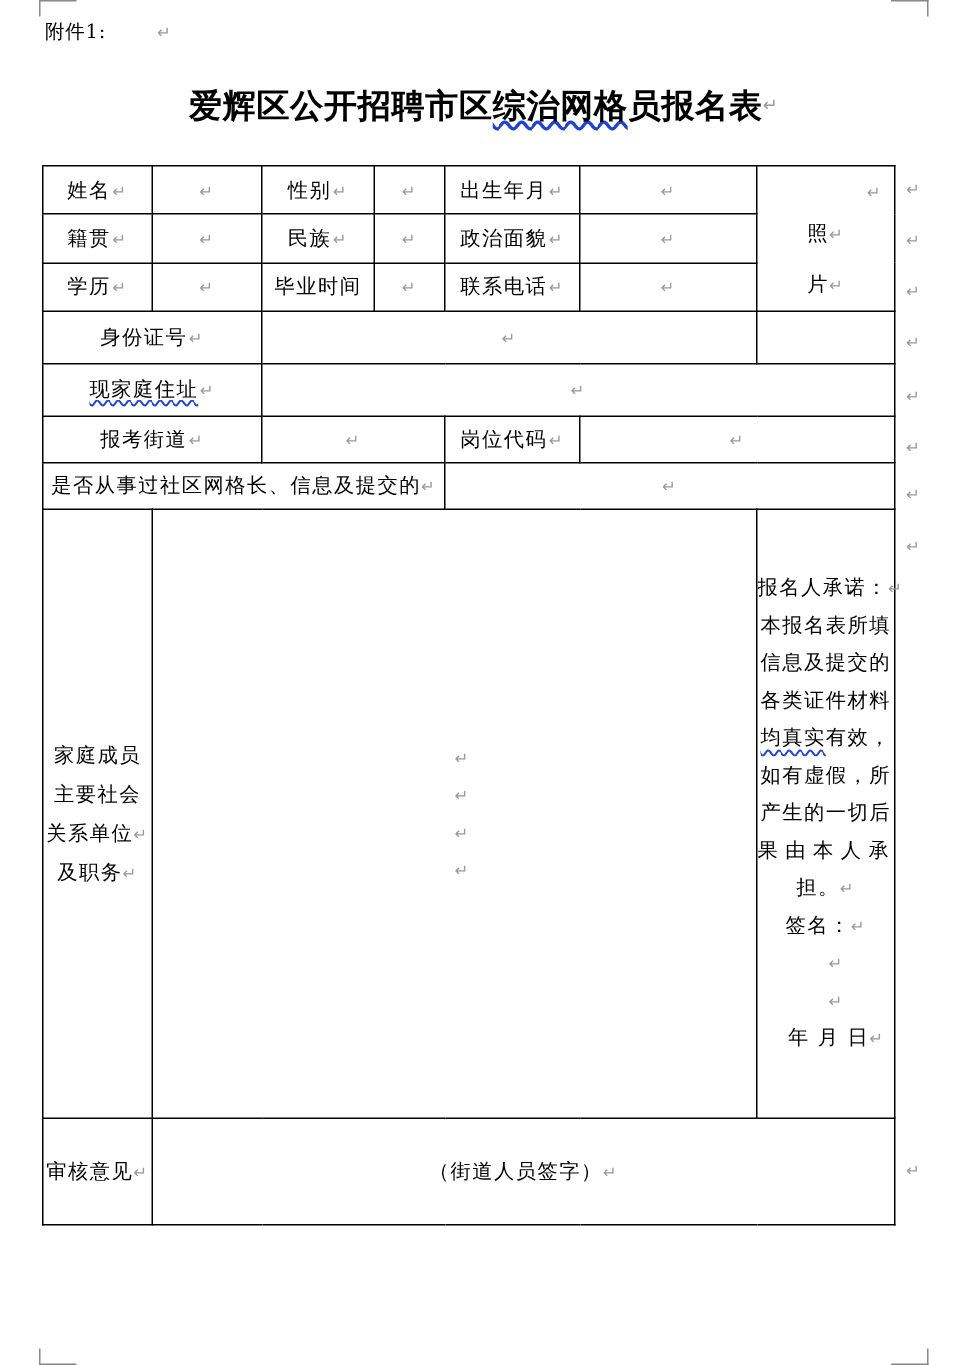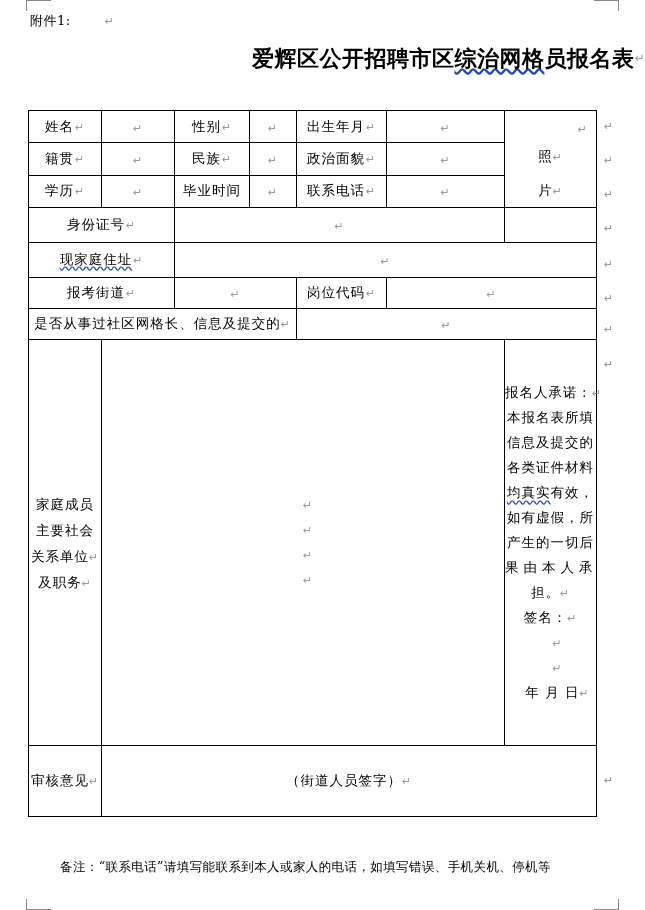--- a/index.html
+++ b/index.html
@@ -40,23 +40,23 @@
     font-size: 13px;
     letter-spacing: 0.5px;
     white-space: nowrap;
   }
   .attach-line .pilcrow { margin-left: 34px; }
 
   
   .doc-title {
     position: absolute;
     left: 0;
-    top: 44px;
+    top: 56px;
     width: 645px;
-    text-align: right;
+    text-align: center;
     font-family: "DejaVu Sans", "Liberation Sans", sans-serif;
     font-size: 22px;
     font-weight: bold;
     letter-spacing: 0.5px;
     white-space: nowrap;
   }
   .doc-title .sq {
     
     text-decoration: underline wavy #2244cc;
     text-decoration-skip-ink: none;
@@ -323,14 +323,13 @@
   <span style="top:78px">↵</span>
   <span style="top:112px">↵</span>
   <span style="top:148px">↵</span>
   <span style="top:182px">↵</span>
   <span style="top:213px">↵</span>
   <span style="top:248px">↵</span>
   <span style="top:664px">↵</span>
 </div>
 
 <div class="footnote">
-  <div class="indent">备注：“联系电话”请填写能联系到本人或家人的电话，如填写错误、手机关机、停机等</div>
 </div>
 
 </body></html>

